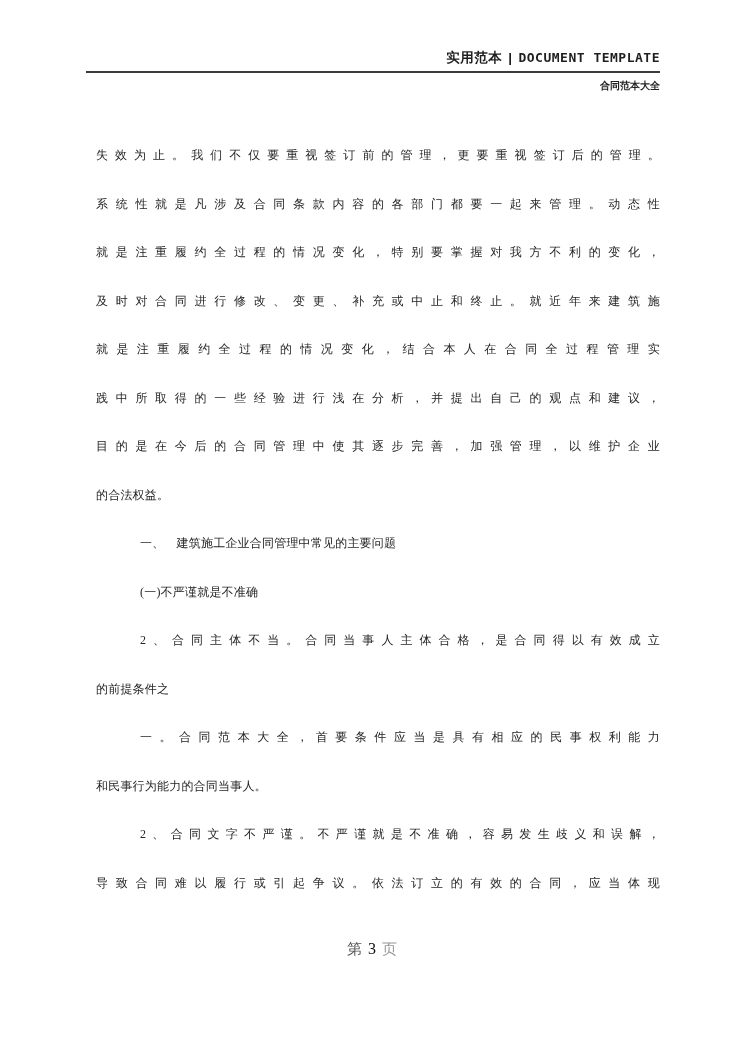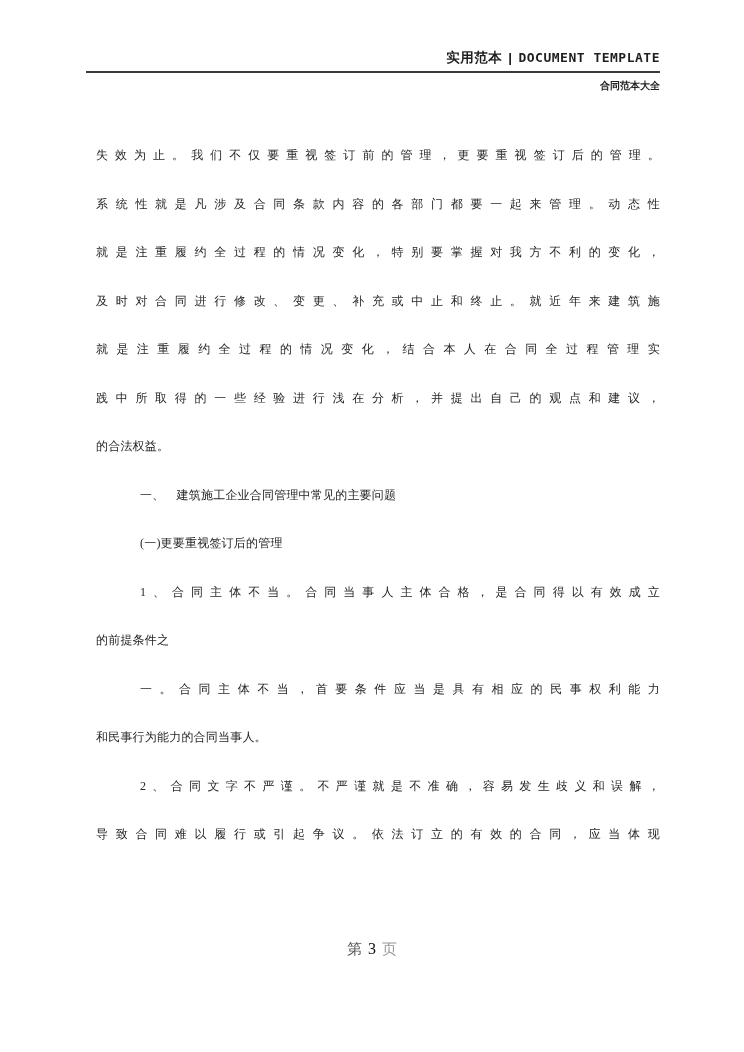--- a/index.html
+++ b/index.html
@@ -97,26 +97,27 @@
     <div class="doc-subtitle">合同范本大全</div>
   </div>
 
   <div class="doc-body">
     <div class="line justify">失效为止。我们不仅要重视签订前的管理，更要重视签订后的管理。</div>
     <div class="line justify">系统性就是凡涉及合同条款内容的各部门都要一起来管理。动态性</div>
     <div class="line justify">就是注重履约全过程的情况变化，特别要掌握对我方不利的变化，</div>
     <div class="line justify">及时对合同进行修改、变更、补充或中止和终止。就近年来建筑施</div>
     <div class="line justify">就是注重履约全过程的情况变化，结合本人在合同全过程管理实</div>
     <div class="line justify">践中所取得的一些经验进行浅在分析，并提出自己的观点和建议，</div>
+    <div class="line justify">目的是在今后的合同管理中使其逐步完善，加强管理，以维护企业</div>
     <div class="line">的合法权益。</div>
     <div class="line indent">一、　建筑施工企业合同管理中常见的主要问题</div>
-    <div class="line indent">(一)更要重视签订后的管理</div>
-    <div class="line justify indent">1、合同主体不当。合同当事人主体合格，是合同得以有效成立</div>
+    <div class="line indent">(一)不严谨就是不准确</div>
+    <div class="line justify indent">2、合同主体不当。合同当事人主体合格，是合同得以有效成立</div>
     <div class="line">的前提条件之</div>
-    <div class="line justify indent">一。合同主体不当，首要条件应当是具有相应的民事权利能力</div>
+    <div class="line justify indent">一。合同范本大全，首要条件应当是具有相应的民事权利能力</div>
     <div class="line">和民事行为能力的合同当事人。</div>
     <div class="line justify indent">2、合同文字不严谨。不严谨就是不准确，容易发生歧义和误解，</div>
     <div class="line justify">导致合同难以履行或引起争议。依法订立的有效的合同，应当体现</div>
   </div>
 
   <div class="doc-footer">
     <span class="footer-prefix">第</span><span class="footer-num">3</span><span class="footer-suffix">页</span>
   </div>
 
 </div>

